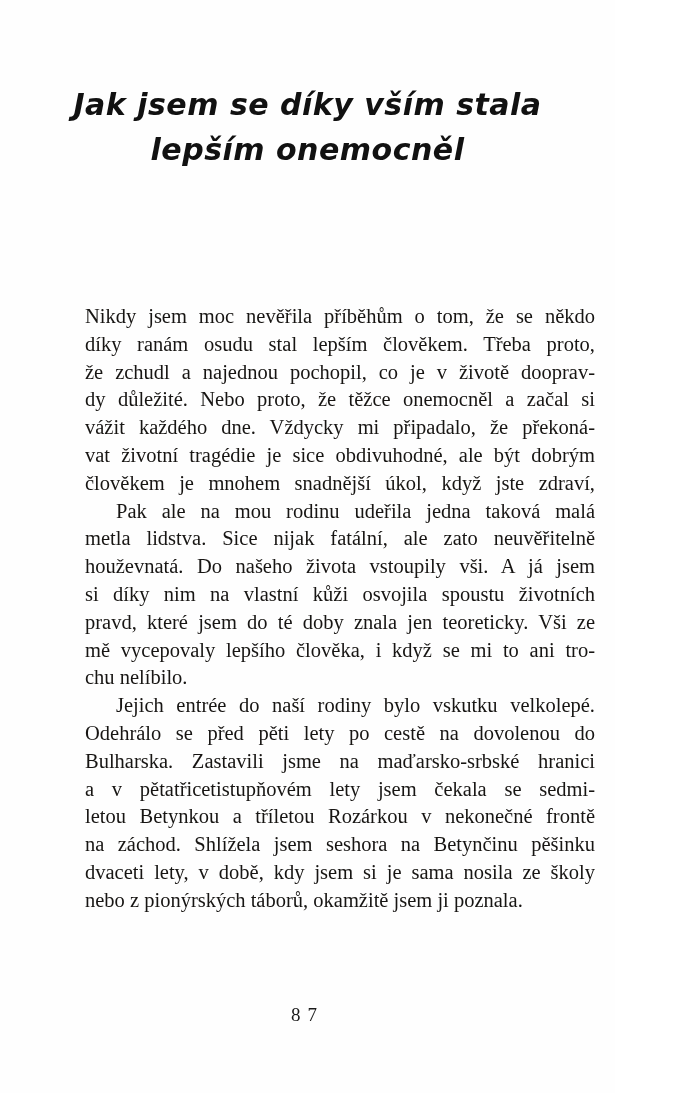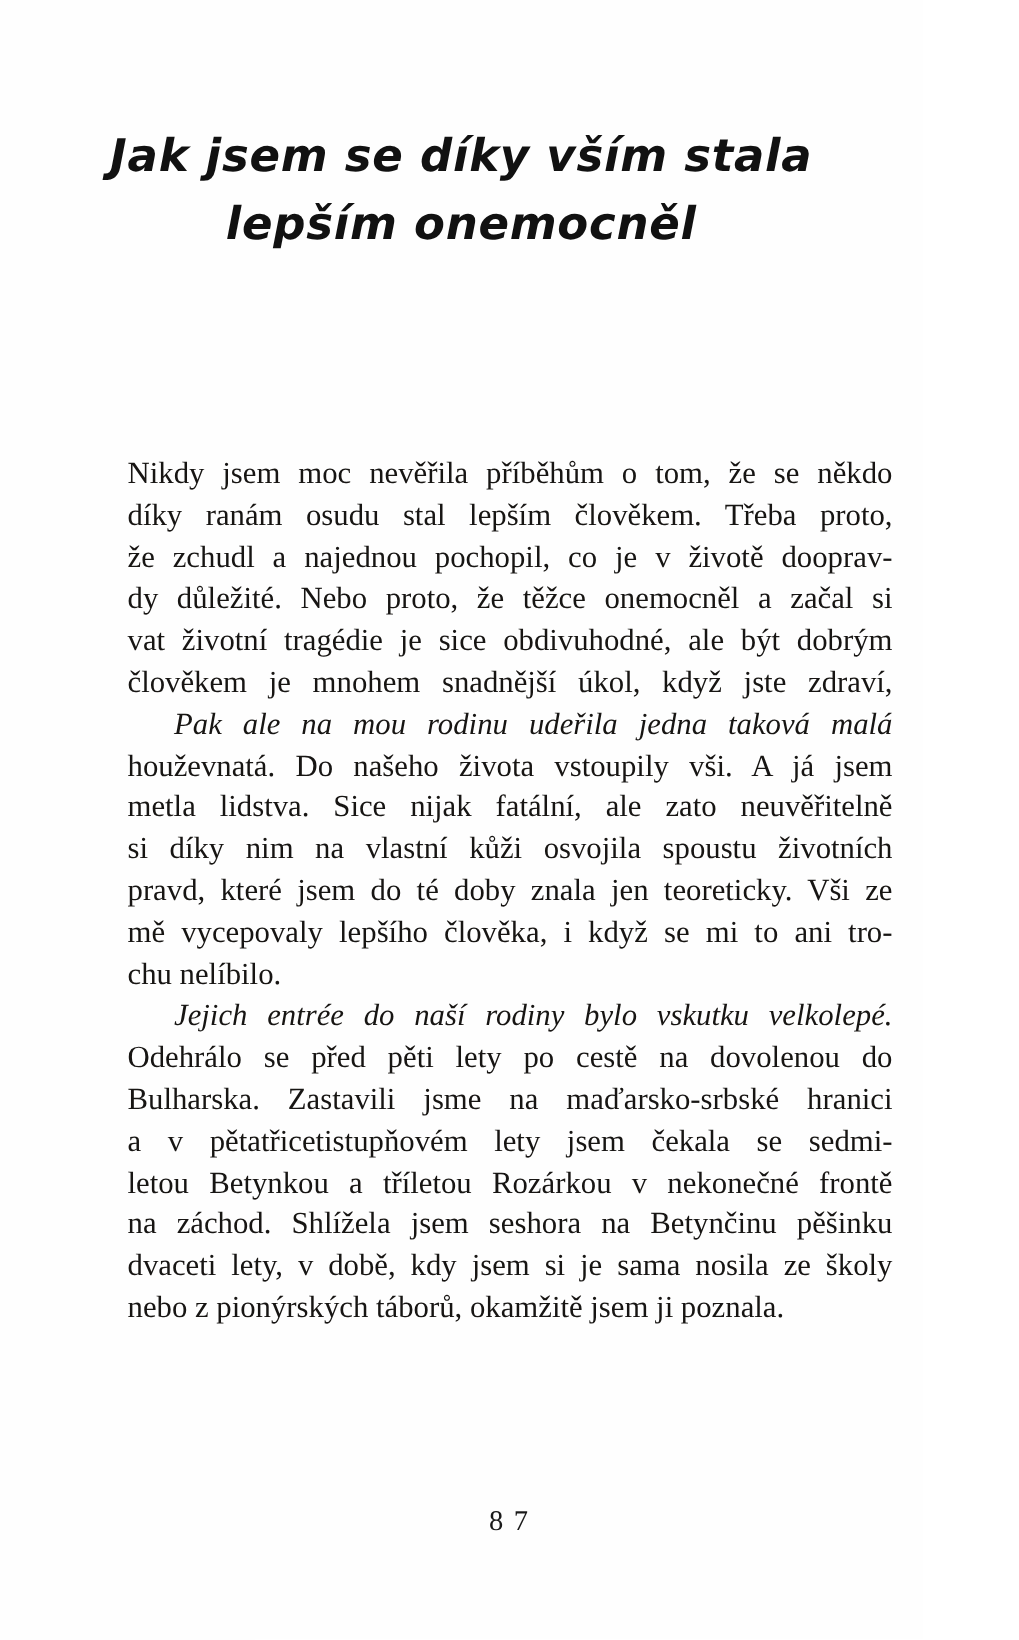--- a/index.html
+++ b/index.html
@@ -35,58 +35,58 @@
     font-size: 20.5px;
     color: #171513;
   }
   .para { margin: 0; padding: 0; }
   .line {
     line-height: 27.8px;
     text-align: justify;
     text-align-last: justify;
   }
   .line.lastline { text-align-last: left; }
-  .line.indent { text-indent: 31px; font-style: italic; }
+  .line.indent { text-indent: 31px; }
   .page-number {
     position: absolute;
     top: 1004px;
     left: 0;
     width: 100%;
     text-align: center;
     font-size: 19px;
     letter-spacing: 7px;
     color: #1a1a1a;
-    margin-left: 35px;
   }
 </style>
 </head>
 <body>
 
 <div class="page">
 
   <div class="chapter-title">
     <div>Jak jsem se díky vším stala</div>
     <div>lepším onemocněl</div>
   </div>
 
   <div class="body-text">
 
     <div class="para">
       <div class="line">Nikdy jsem moc nevěřila příběhům o tom, že se někdo</div>
       <div class="line">díky ranám osudu stal lepším člověkem. Třeba proto,</div>
       <div class="line">že zchudl a najednou pochopil, co je v životě dooprav-</div>
       <div class="line">dy důležité. Nebo proto, že těžce onemocněl a začal si</div>
+      <div class="line">vážit každého dne. Vždycky mi připadalo, že překoná-</div>
       <div class="line">vat životní tragédie je sice obdivuhodné, ale být dobrým</div>
       <div class="line">člověkem je mnohem snadnější úkol, když jste zdraví,</div>
     </div>
 
     <div class="para">
       <div class="line indent">Pak ale na mou rodinu udeřila jedna taková malá</div>
+      <div class="line">metla lidstva. Sice nijak fatální, ale zato neuvěřitelně</div>
       <div class="line">houževnatá. Do našeho života vstoupily vši. A já jsem</div>
-      <div class="line">metla lidstva. Sice nijak fatální, ale zato neuvěřitelně</div>
       <div class="line">si díky nim na vlastní kůži osvojila spoustu životních</div>
       <div class="line">pravd, které jsem do té doby znala jen teoreticky. Vši ze</div>
       <div class="line">mě vycepovaly lepšího člověka, i když se mi to ani tro-</div>
       <div class="line lastline">chu nelíbilo.</div>
     </div>
 
     <div class="para">
       <div class="line indent">Jejich entrée do naší rodiny bylo vskutku velkolepé.</div>
       <div class="line">Odehrálo se před pěti lety po cestě na dovolenou do</div>
       <div class="line">Bulharska. Zastavili jsme na maďarsko-srbské hranici</div>

